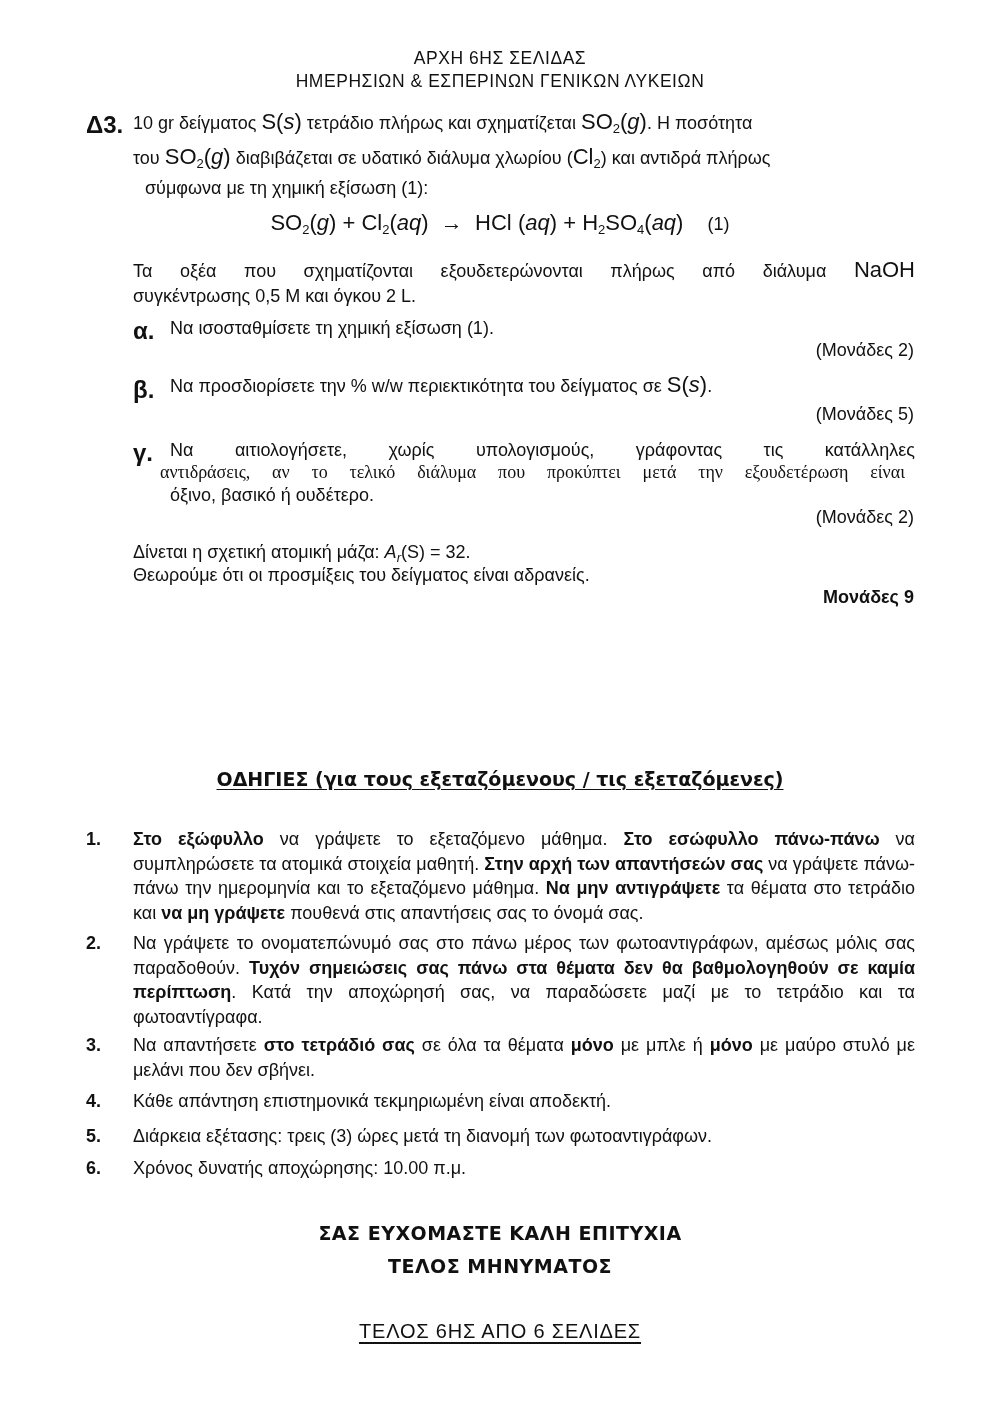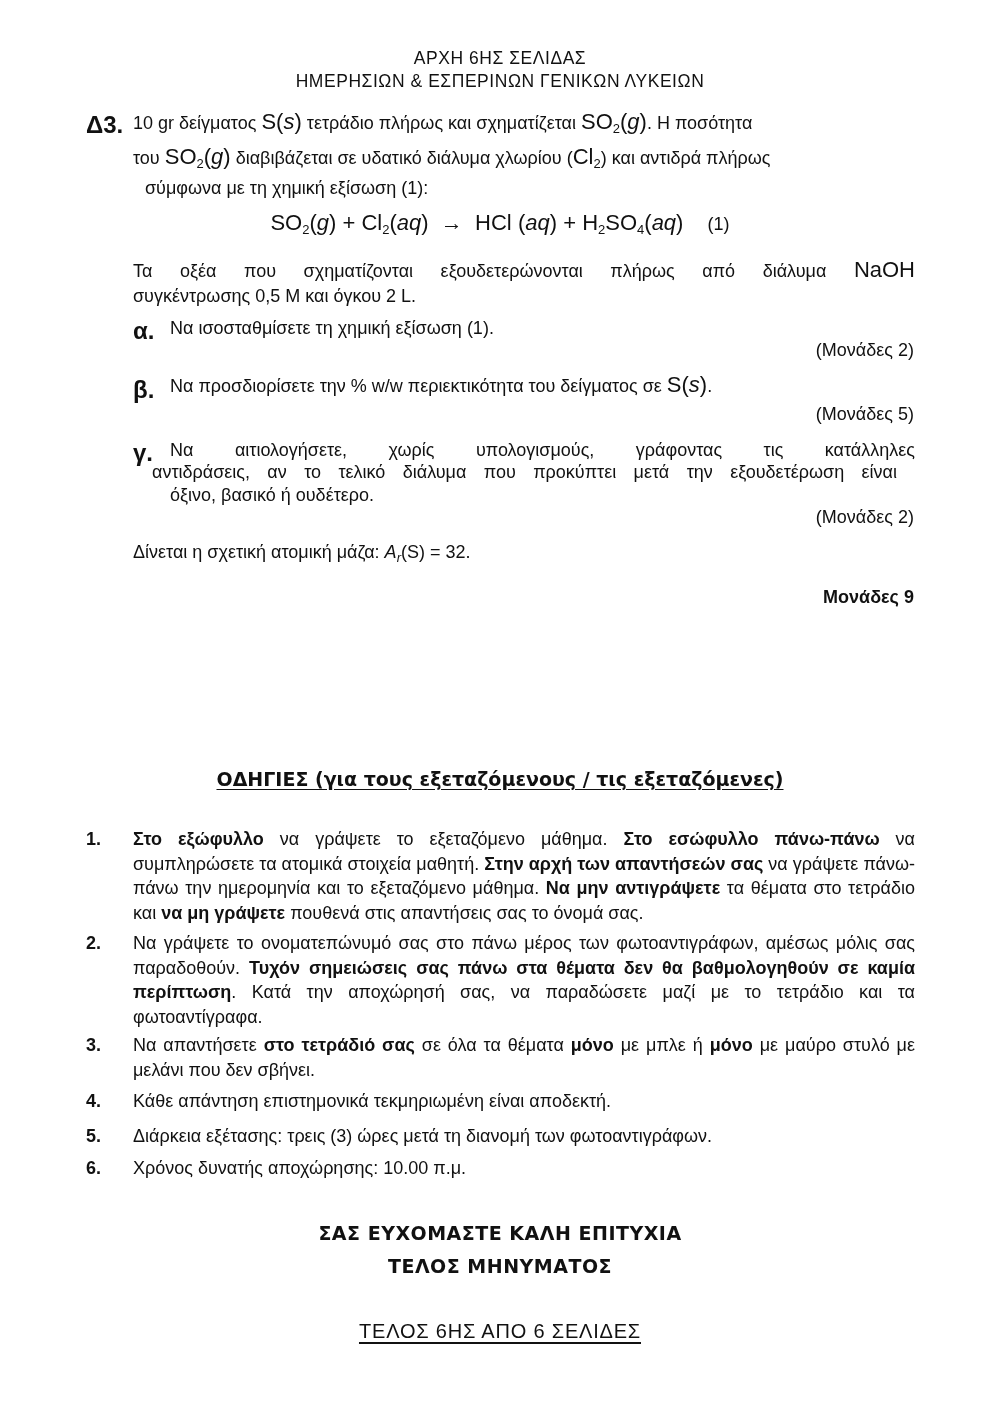--- a/index.html
+++ b/index.html
@@ -97,27 +97,28 @@
   <div class="right" style="top:340px;">(Μονάδες 2)</div>
 
   <div class="qnum" style="top:376px; left:133px;">β.</div>
   <div class="txt" style="top:373px; left:170px;">
     <span>Να προσδιορίσετε την % w/w περιεκτικότητα του δείγματος σε</span> <span class="chem"><span>S</span>(<span class="it">s</span>)</span><span>.</span>
   </div>
   <div class="right" style="top:404px;">(Μονάδες 5)</div>
 
   <div class="qnum" style="top:439px; left:133px;">γ.</div>
   <div class="txt just" style="top:438px; left:170px; width:745px;">Να αιτιολογήσετε, χωρίς υπολογισμούς, γράφοντας τις κατάλληλες</div>
-  <div class="txt just" style="top:460px; left:152px; width:745px;">αντιδράσεις, αν το τελικό διάλυμα που προκύπτει μετά την εξουδετέρωση είναι</div>
+  <div class="txt just" style="top:460px; left:160px; width:745px;font-family:Liberation Serif, serif;">αντιδράσεις, αν το τελικό διάλυμα που προκύπτει μετά την εξουδετέρωση είναι</div>
   <div class="txt" style="top:483px; left:170px;">όξινο, βασικό ή ουδέτερο.</div>
   <div class="right" style="top:507px;">(Μονάδες 2)</div>
 
   <div class="txt" style="top:540px; left:133px;">
     <span>Δίνεται η σχετική ατομική μάζα: </span><span class="it">A</span><sub class="it">r</sub><span>(S) = 32.</span>
   </div>
+  <div class="txt" style="top:563px; left:133px;">Θεωρούμε ότι οι προσμίξεις του δείγματος είναι αδρανείς.</div>
   <div class="right b" style="top:587px;">Μονάδες 9</div>
 
   <div class="instr-title">ΟΔΗΓΙΕΣ (για τους εξεταζόμενους / τις εξεταζόμενες)</div>
 
   <div class="inum" style="top:829px;">1.</div>
   <div class="ibody" style="top:827px;"><span class="b">Στο εξώφυλλο</span><span> να γράψετε το εξεταζόμενο μάθημα. </span><span class="b">Στο εσώφυλλο πάνω-πάνω</span><span> να συμπληρώσετε τα ατομικά στοιχεία μαθητή. </span><span class="b">Στην αρχή των απαντήσεών σας</span><span> να γράψετε πάνω-πάνω την ημερομηνία και το εξεταζόμενο μάθημα. </span><span class="b">Να μην αντιγράψετε</span><span> τα θέματα στο τετράδιο και </span><span class="b">να μη γράψετε</span><span> πουθενά στις απαντήσεις σας το όνομά σας.</span></div>
 
   <div class="inum" style="top:933px;">2.</div>
   <div class="ibody" style="top:931px;"><span>Να γράψετε το ονοματεπώνυμό σας στο πάνω μέρος των φωτοαντιγράφων, αμέσως μόλις σας παραδοθούν. </span><span class="b">Τυχόν σημειώσεις σας πάνω στα θέματα δεν θα βαθμολογηθούν σε καμία περίπτωση</span><span>. Κατά την αποχώρησή σας, να παραδώσετε μαζί με το τετράδιο και τα φωτοαντίγραφα.</span></div>
 

